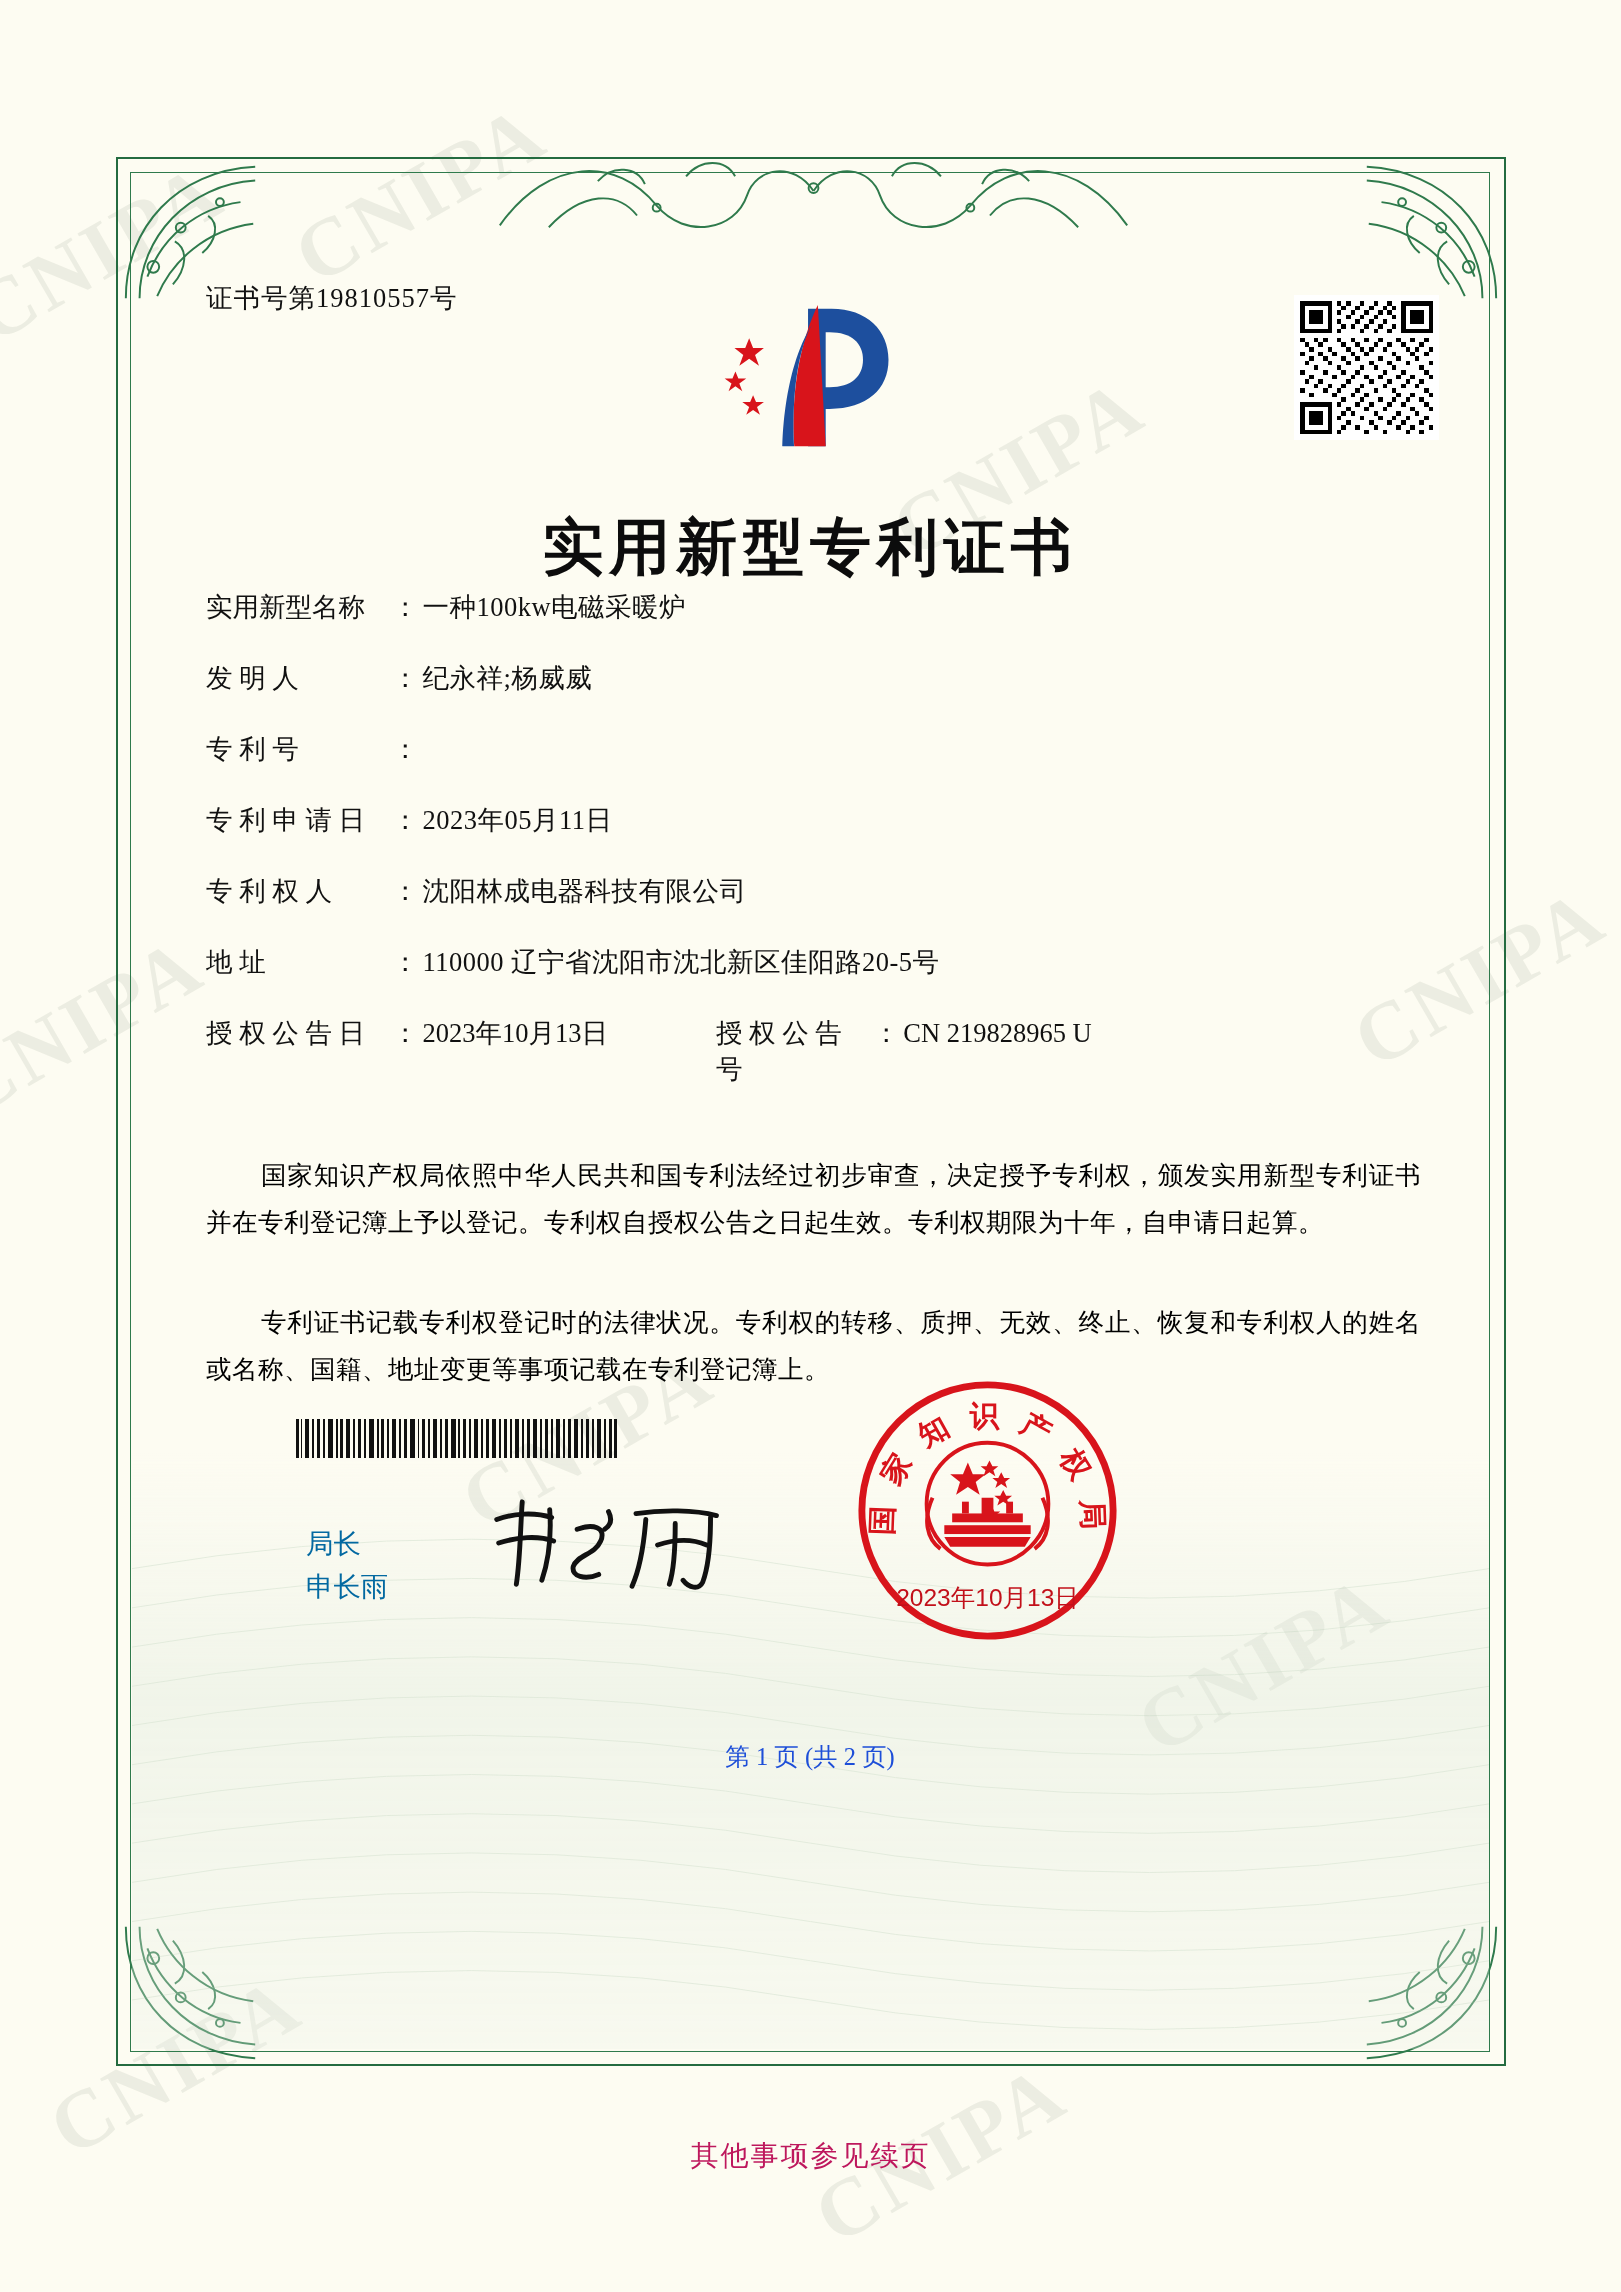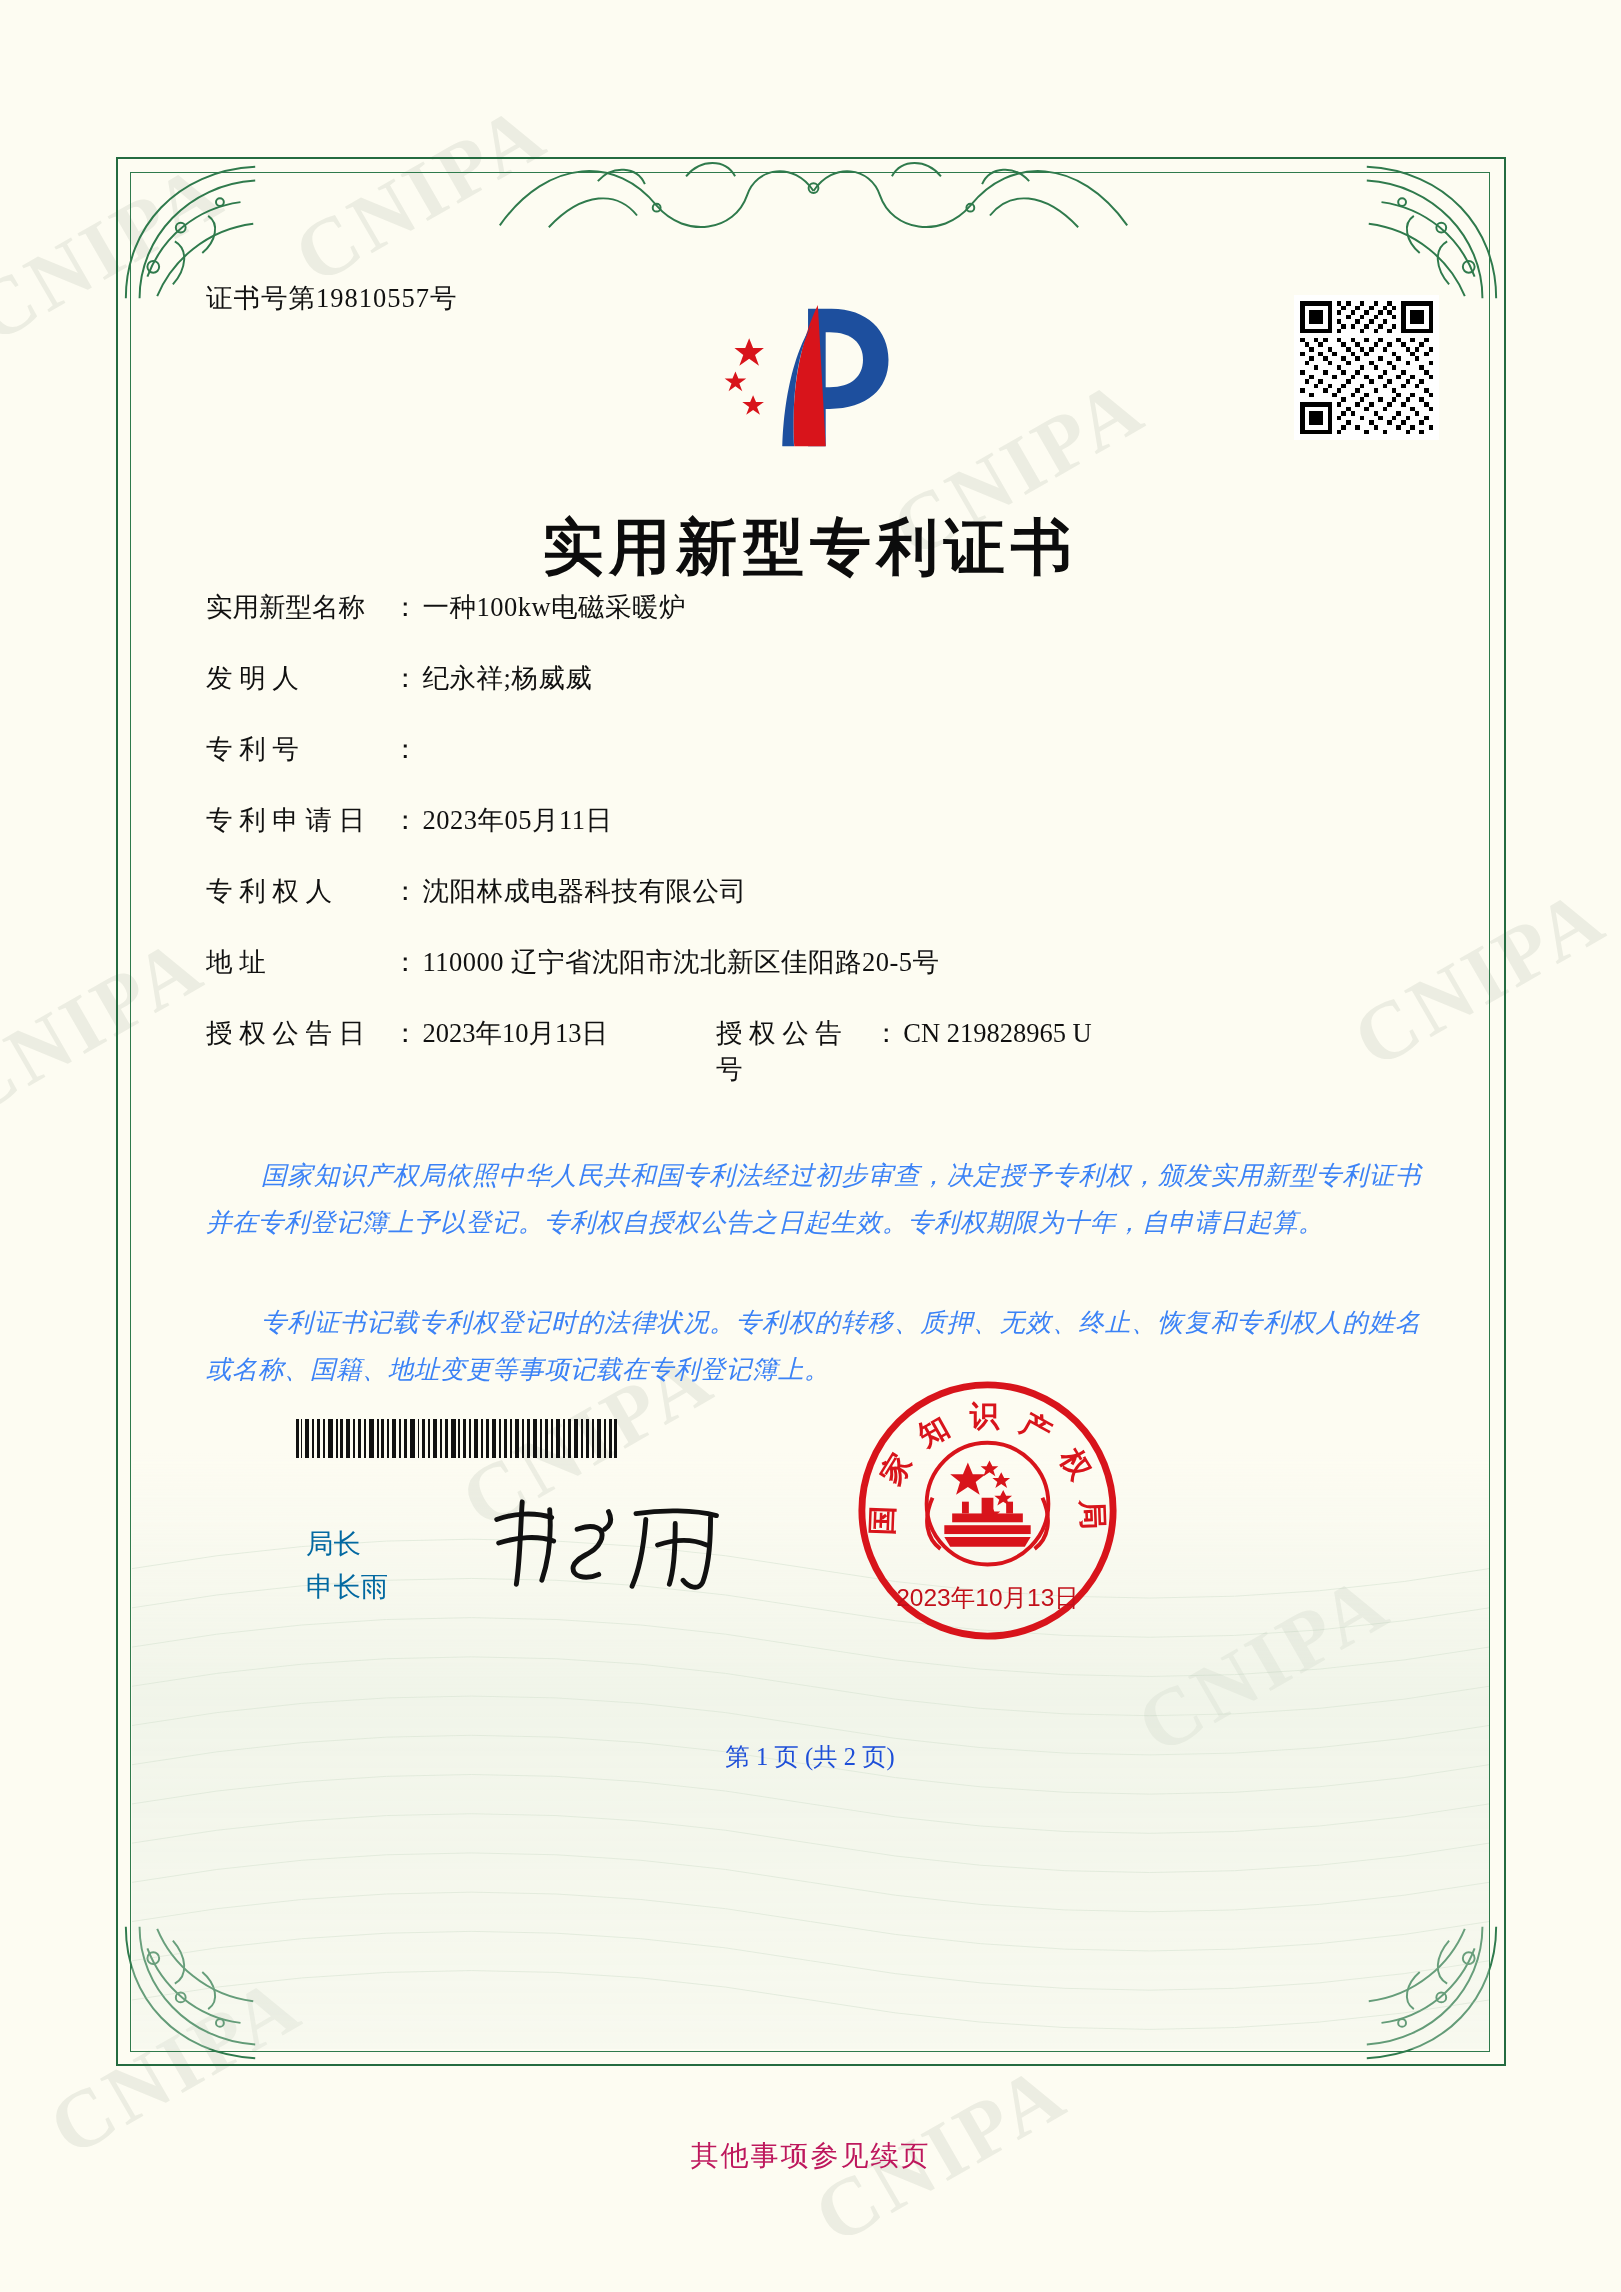--- a/index.html
+++ b/index.html
@@ -168,24 +168,23 @@
     display: flex;
     justify-content: space-between;
   }
 
   .para {
     position: absolute;
     left: 76px;
     width: 1215px;
     font-size: 25.5px;
     line-height: 47px;
-    color: #3b82f6;
+    color: #000000;
     text-align: justify;
     letter-spacing: 0.5px;
-    font-style: italic;
   }
   .para1 { top: 980px; }
   .para2 { top: 1127px; }
   .indent { text-indent: 55px; display:block; }
 
   .barcode {
     position: absolute;
     left: 165px;
     top: 1247px;
     width: 323px;

